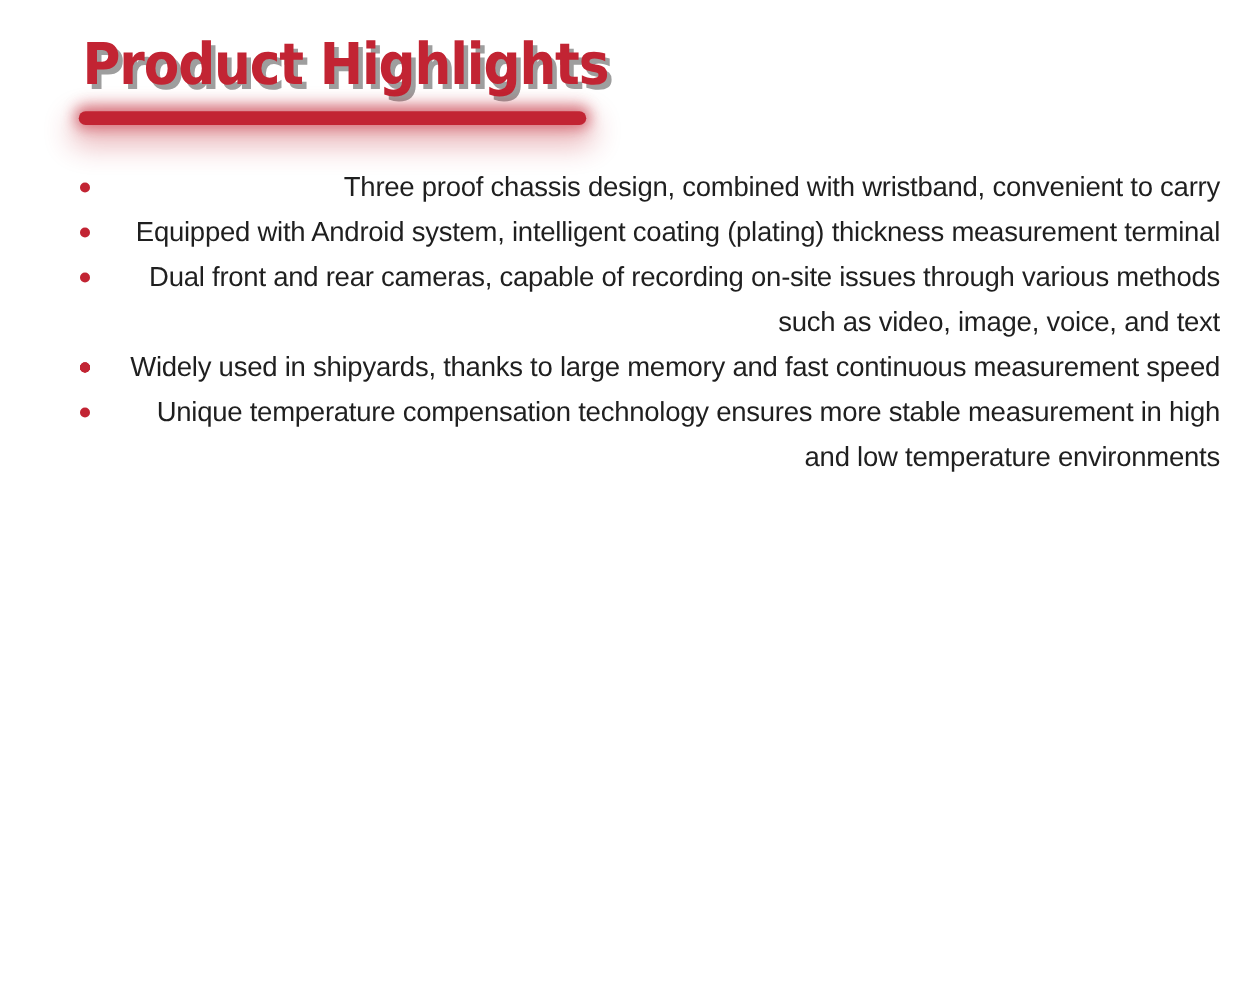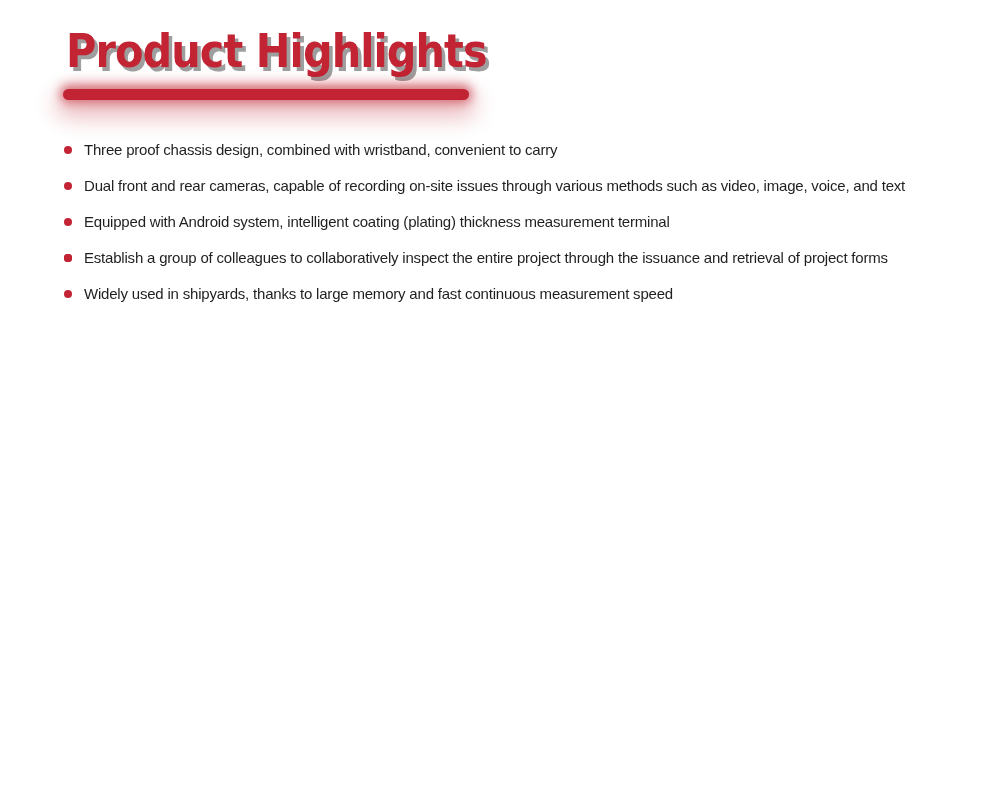--- a/index.html
+++ b/index.html
@@ -56,24 +56,25 @@
     position: absolute;
     left: 64px;
     top: 132px;
     width: 912px;
     list-style: none;
   }
 
   .highlights li {
     position: relative;
     padding-left: 20px;
-    font-size: 15px;
+    font-size: 22px;
     line-height: 36px;
     letter-spacing: -0.2px;
     color: var(--text, #1f1f1f);
+    text-align: right;
   }
 
   .highlights li .bullet-dot {
     position: absolute;
     left: 0;
     top: 14px;
     width: 8px;
     height: 8px;
     border-radius: 50%;
     background: var(--accent, #c22433);
@@ -88,35 +89,38 @@
 
   <div class="title-underline"></div>
 
   <ul class="highlights">
       <li>
     <span class="bullet-dot"></span>
     <span>Three proof chassis design, combined with wristband, convenient to carry</span>
   </li>
       <li>
     <span class="bullet-dot"></span>
-    <span>Dual front and rear cameras, capable of recording on-site issues through various methods such as video, image, voice, and text</span>
+    <span>Equipped with Android system, intelligent coating (plating) thickness measurement terminal</span>
   </li>
       <li>
     <span class="bullet-dot"></span>
-    <span>Equipped with Android system, intelligent coating (plating) thickness measurement terminal</span>
+    <span>Dual front and rear cameras, capable of recording on-site issues through various methods such as video, image, voice, and text</span>
   </li>
       <li>
     <span class="bullet-dot"></span>
   </li>
       <li>
     <span class="bullet-dot"></span>
   </li>
       <li>
     <span class="bullet-dot"></span>
-    <span>Establish a group of colleagues to collaboratively inspect the entire project through the issuance and retrieval of project forms</span>
   </li>
       <li>
     <span class="bullet-dot"></span>
     <span>Widely used in shipyards, thanks to large memory and fast continuous measurement speed</span>
+  </li>
+      <li>
+    <span class="bullet-dot"></span>
+    <span>Unique temperature compensation technology ensures more stable measurement in high and low temperature environments</span>
   </li>
     </ul>
 
 </div>
 
 </body></html>

